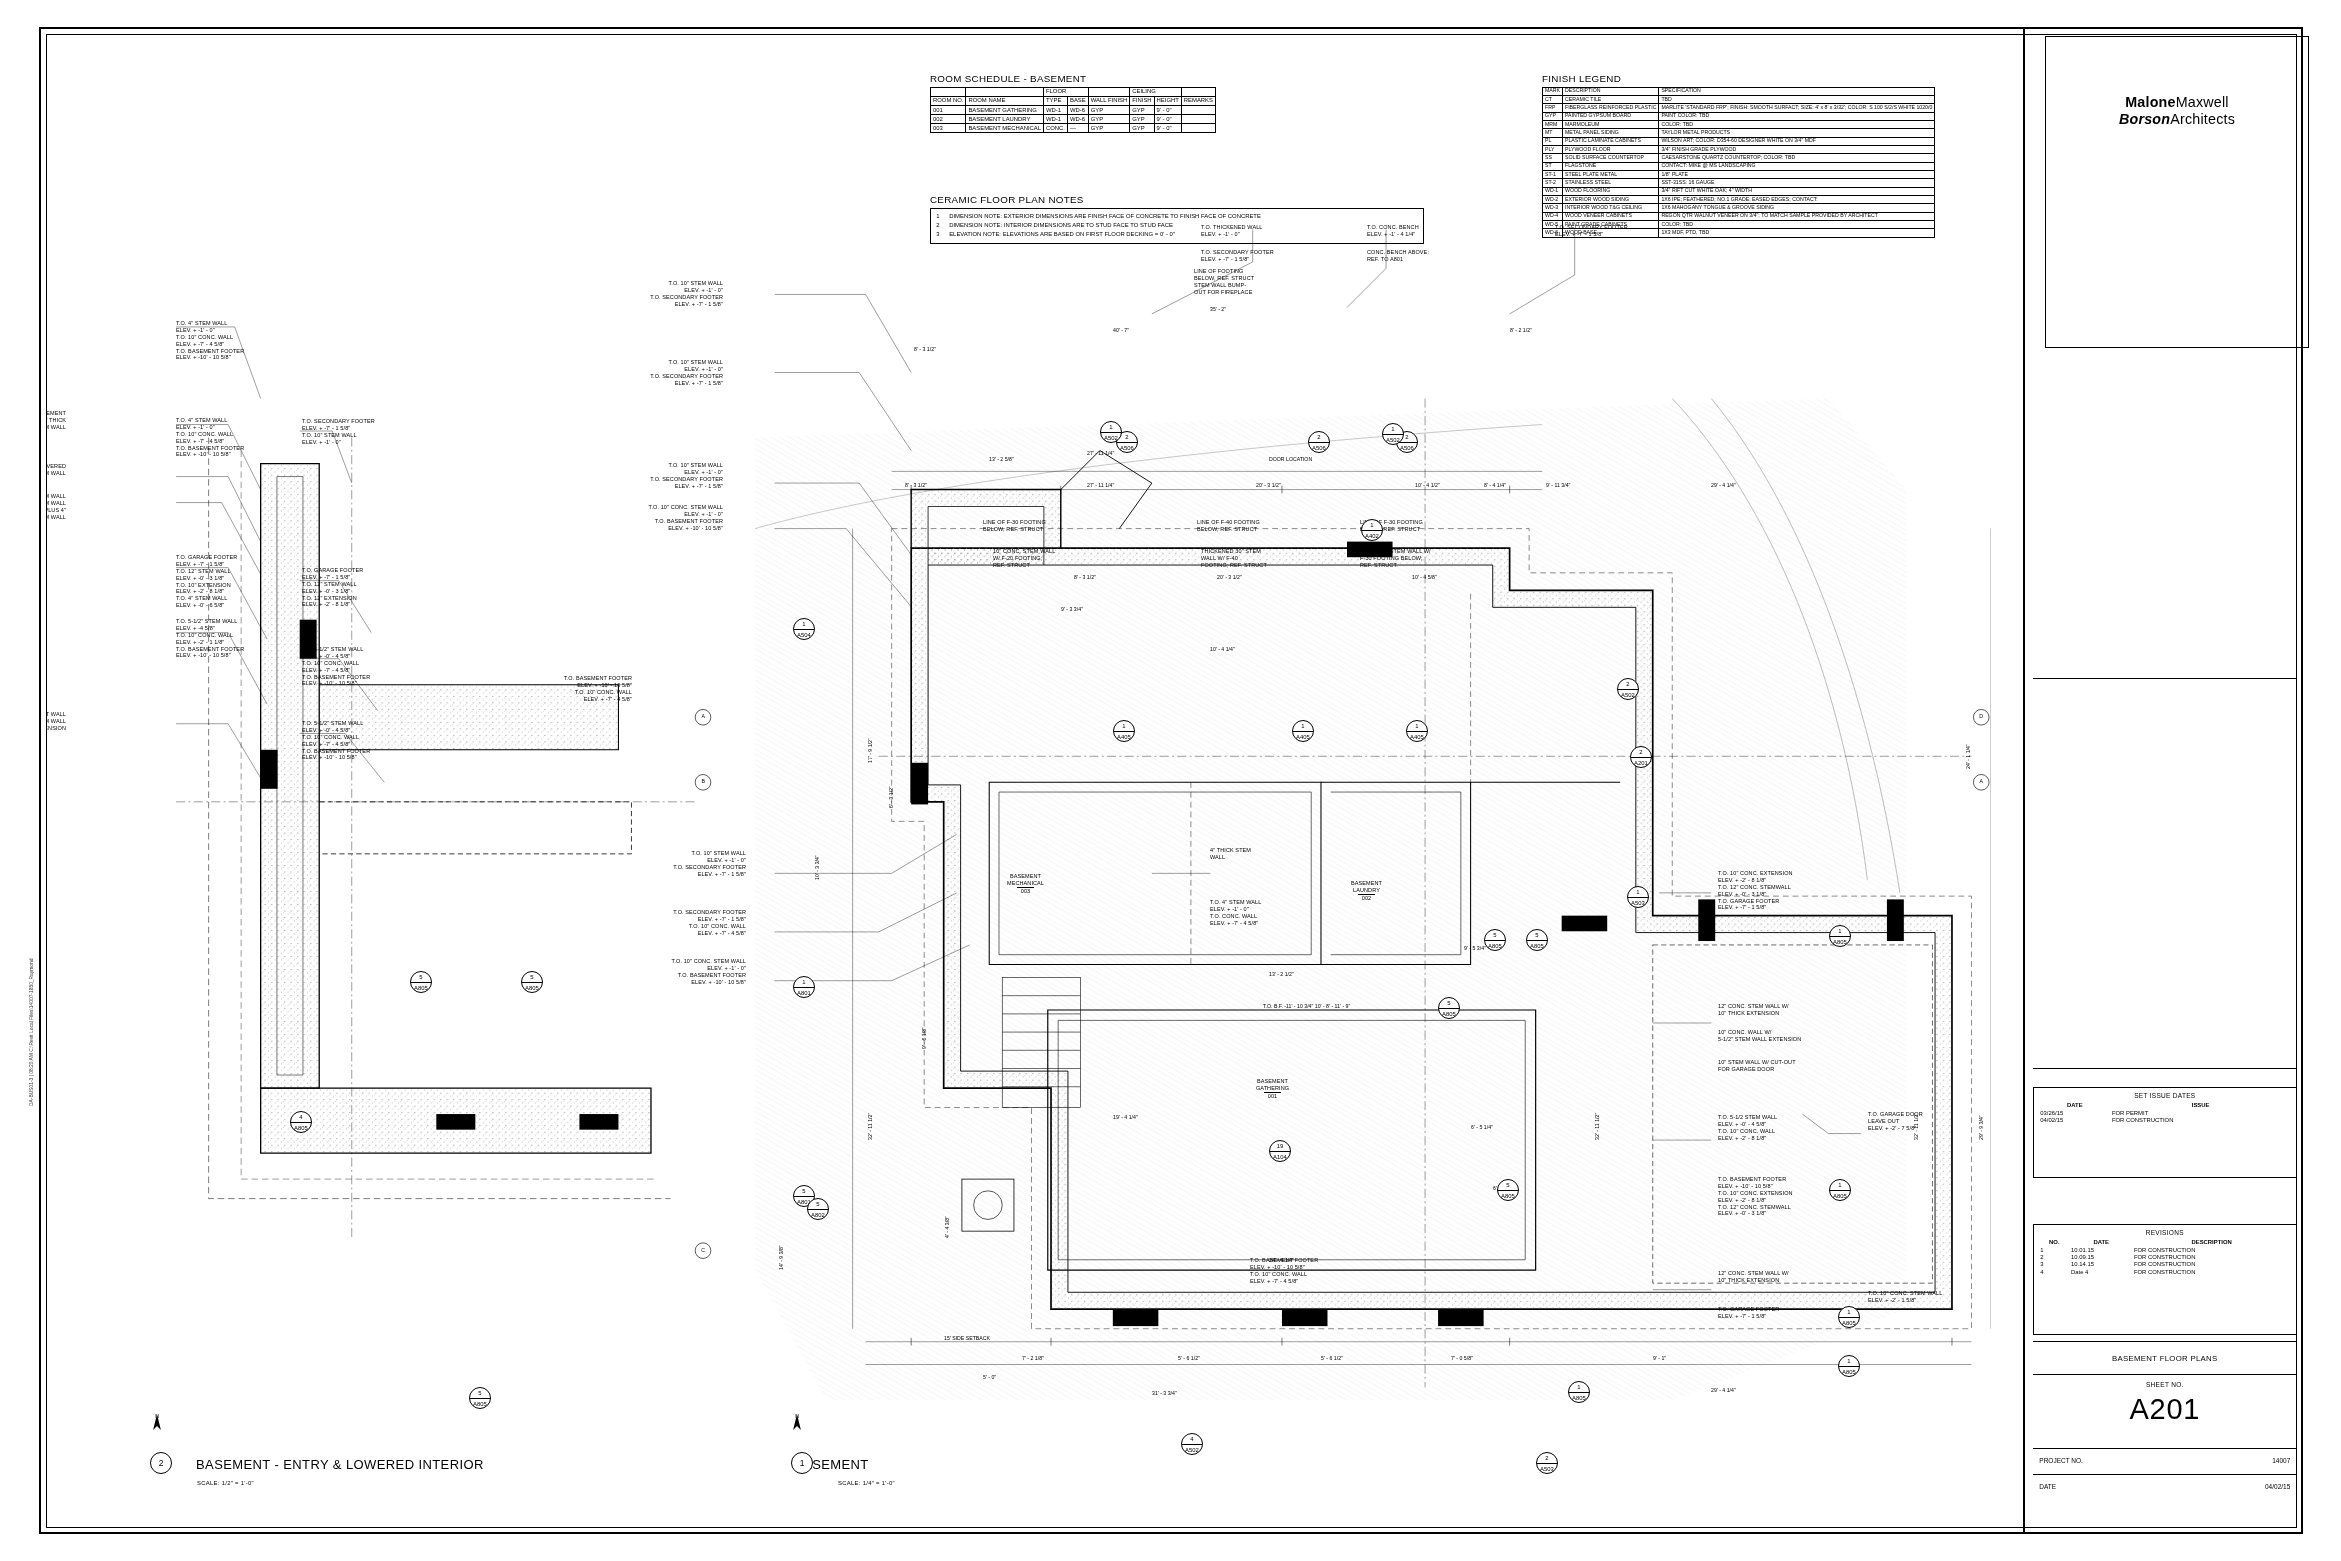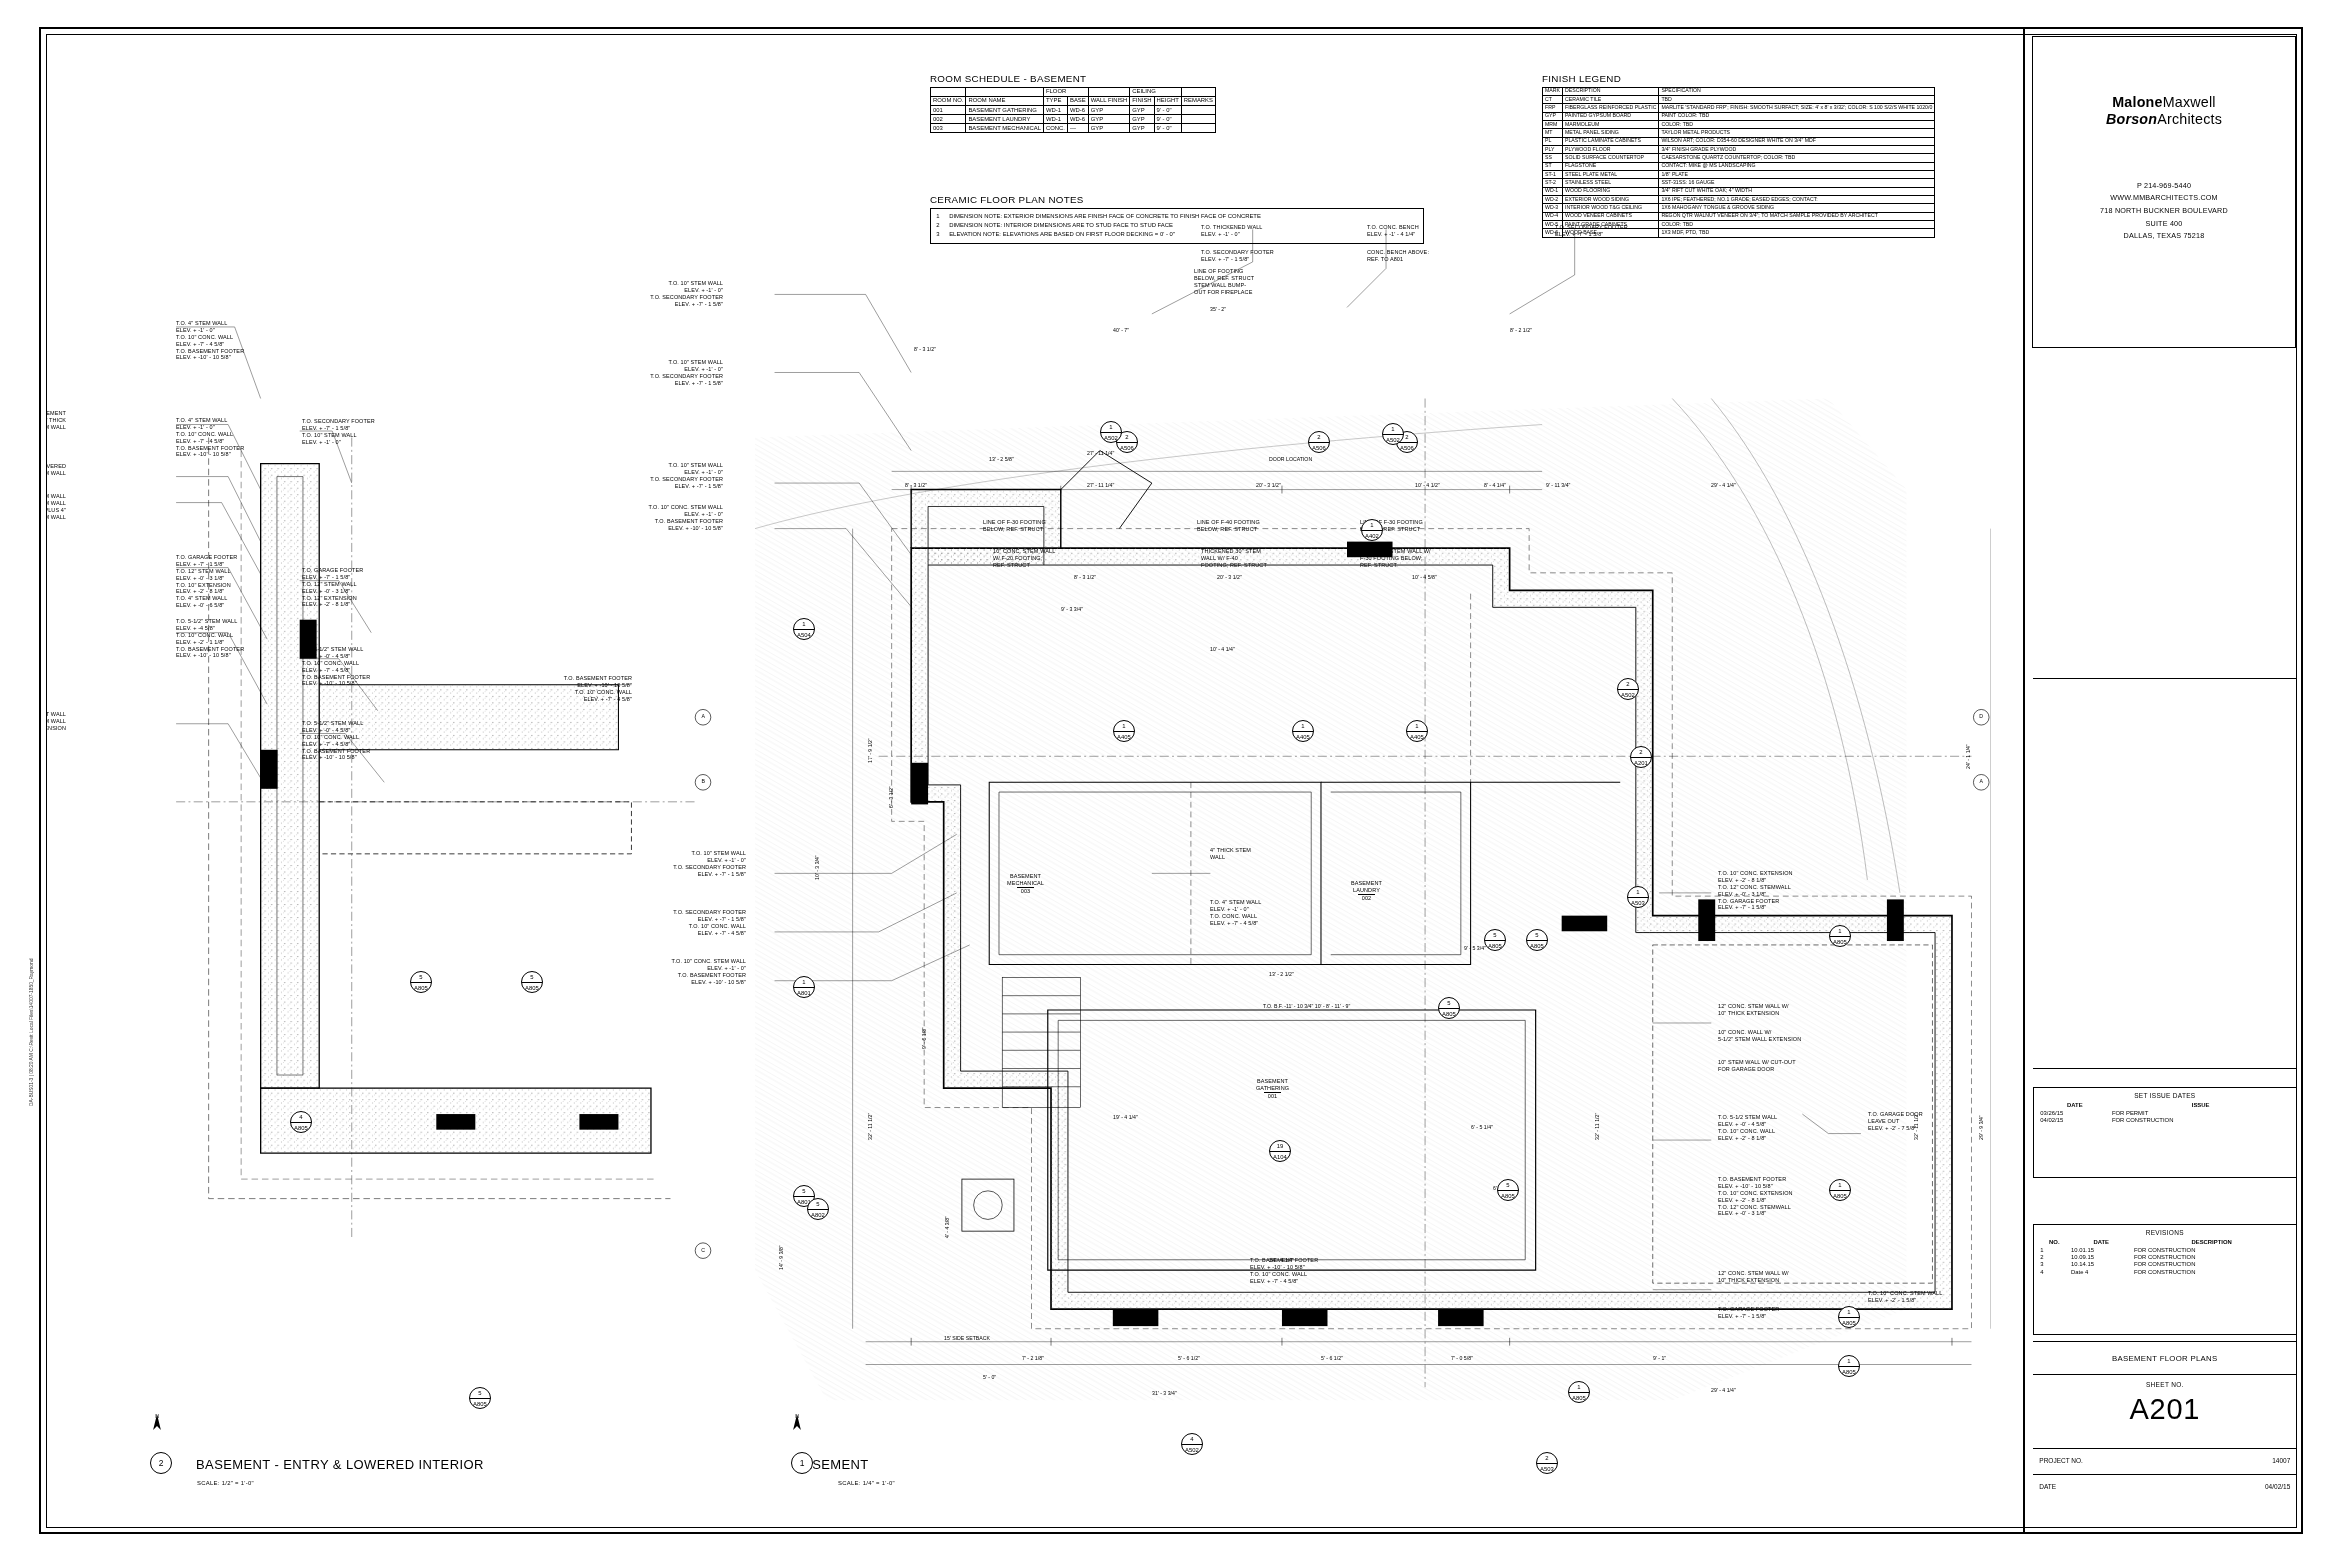--- a/index.html
+++ b/index.html
@@ -13,21 +13,21 @@
   .tbl{border-collapse:collapse;font-size:5.9px;line-height:1.15;}
   .tbl td,.tbl th{border:0.7px solid #000;padding:0.7px 2px;font-weight:normal;text-align:left;white-space:nowrap;}
   .tbl th{font-weight:normal;}
   .ttl{font-size:9.8px;letter-spacing:0.3px;margin:0 0 2.6px 0;font-weight:normal;}
   .notes-list{font-size:5.9px;line-height:1.5;margin:0;padding:0;list-style:none;}
   .notes-list li{display:flex;gap:5.2px;}
   .notes-list li span.n{width:7.8px;}
 
   
   .tb{position:absolute;right:39px;top:27px;width:280px;height:1507px;border-left:2px solid #000;box-sizing:border-box;}
-  .logo-box{position:absolute;left:7px;top:9px;width:264px;height:312px;border:0.7px solid #000;box-sizing:border-box;text-align:center;}
+  .logo-box{position:absolute;left:20px;top:9px;width:264px;height:312px;border:0.7px solid #000;box-sizing:border-box;text-align:center;}
   .logo-name{font-size:14.3px;line-height:1.18;margin-top:57px;letter-spacing:0.2px;}
   .logo-name .light{font-weight:normal;}
   .logo-addr{font-size:7.2px;line-height:1.75;margin-top:52px;letter-spacing:0.2px;}
 
   .issue-box{position:absolute;left:7.8px;top:1060px;width:264px;height:91px;border:0.7px solid #000;box-sizing:border-box;padding:3.9px 5.2px;}
   .rev-box{position:absolute;left:7.8px;top:1197px;width:264px;height:111px;border:0.7px solid #000;box-sizing:border-box;padding:3.9px 5.2px;}
   .small-tbl{width:100%;border-collapse:collapse;font-size:5.9px;}
   .small-tbl td{padding:0.7px 1.3px;}
   .ctr{text-align:center;}
   .sec-title{font-size:6.5px;text-align:center;letter-spacing:0.3px;margin-bottom:2px;}
@@ -796,27 +796,20 @@
     </table>
   </div>
 
   <div class="tb">
 
     <div class="logo-box">
       <div class="logo-name">
         <span style="font-weight:bold;">Malone</span><span class="light">Maxwell</span><br>
         <span style="font-weight:bold;font-style:italic;">Borson</span><span class="light">Architects</span>
       </div>
-      <div class="logo-addr">
-        <div>P  214-969-5440</div>
-        <div>WWW.MMBARCHITECTS.COM</div>
-        <div>718 NORTH BUCKNER BOULEVARD</div>
-        <div>SUITE 400</div>
-        <div>DALLAS, TEXAS 75218</div>
-      </div>
     </div>
 
     <div class="hr" style="top:651px;"></div>
     <div class="hr" style="top:1041px;"></div>
 
     <div class="issue-box">
       <div class="sec-title">SET ISSUE DATES</div>
       <table class="small-tbl">
         <thead>
             <tr id="iss-head">

